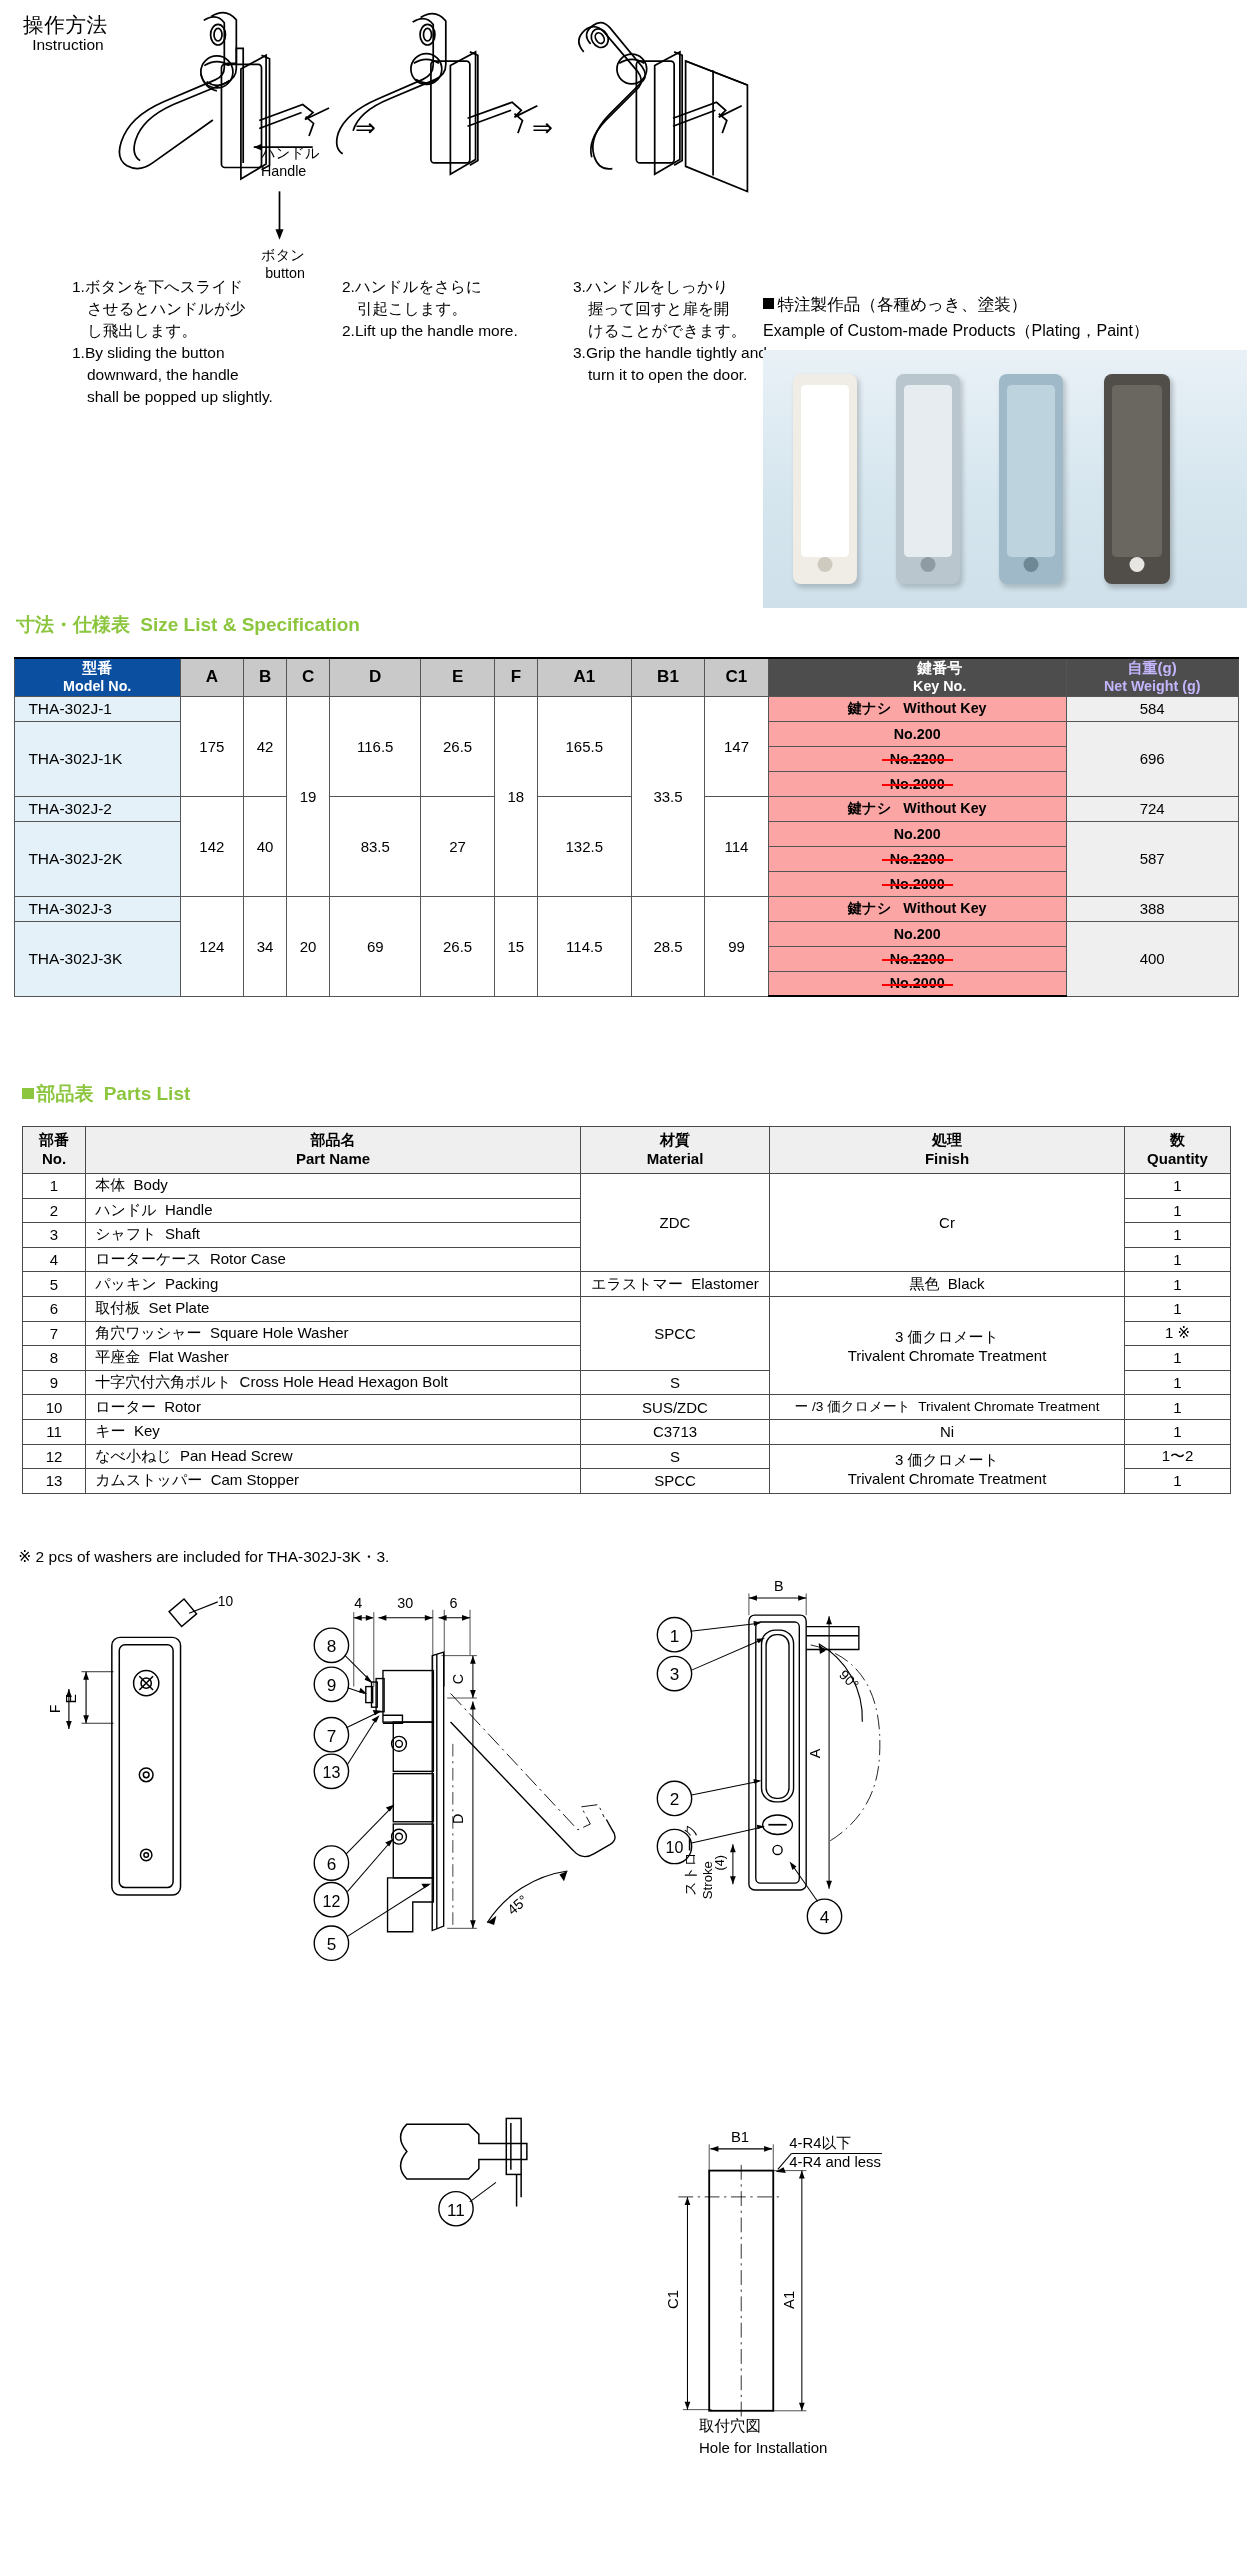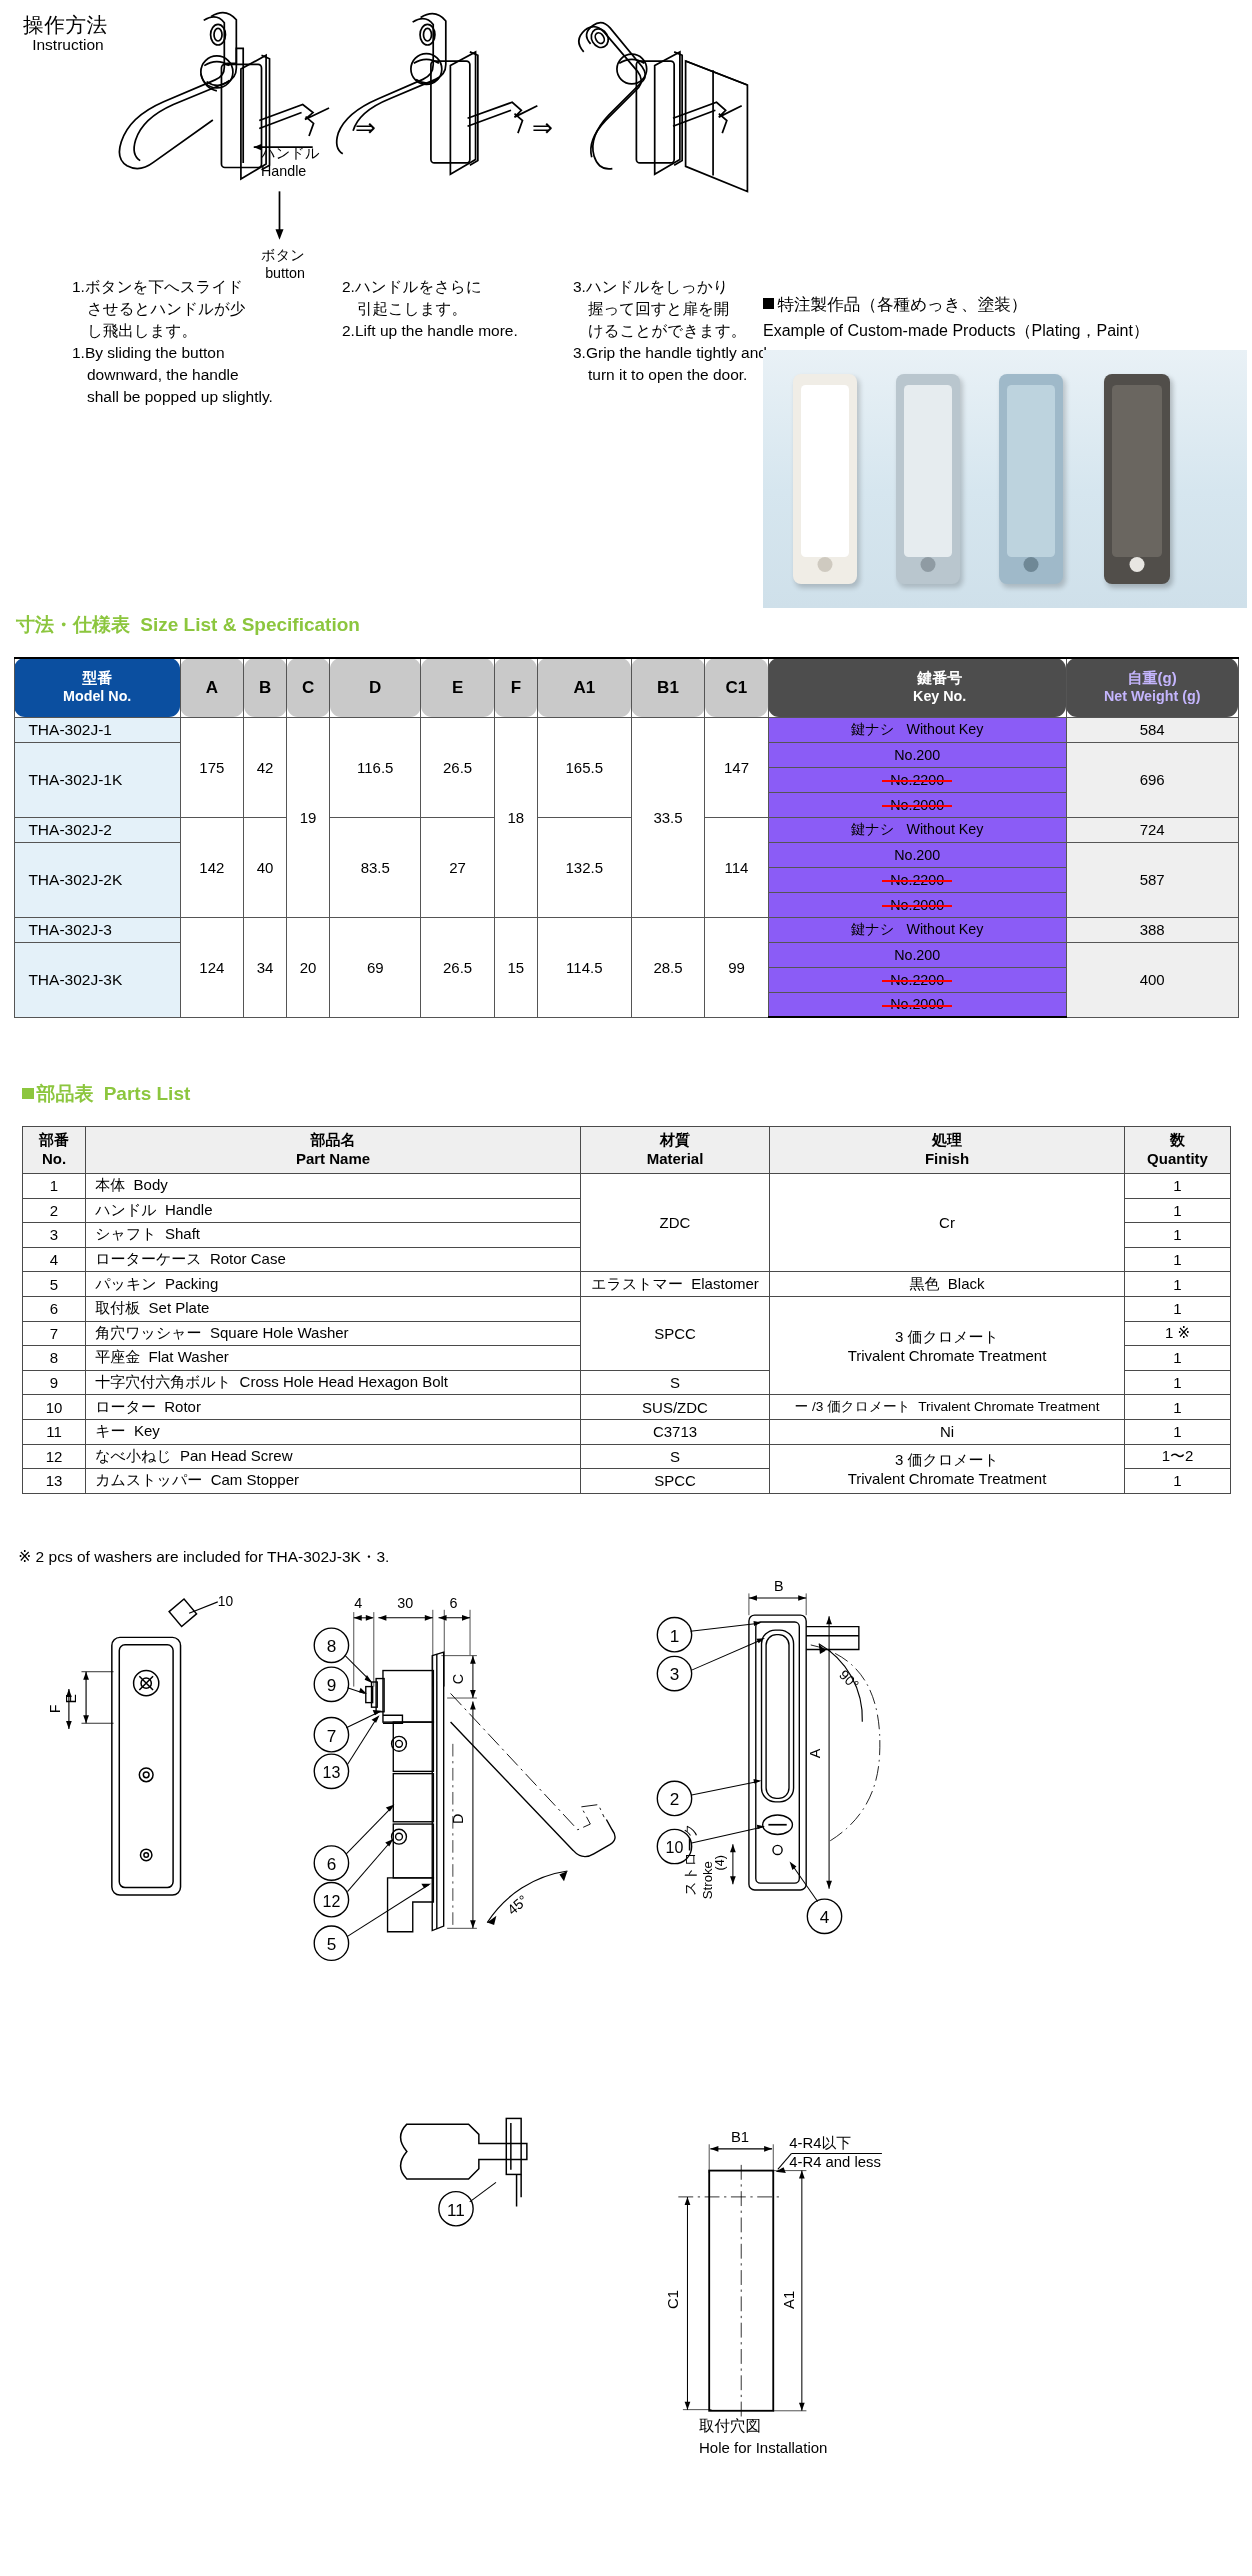--- a/index.html
+++ b/index.html
@@ -46,29 +46,29 @@
   .sec-title { position: absolute; font-size: 19px; font-weight: bold; color: #8CC63E; white-space: nowrap; }
   .sec-title .sq { display:inline-block; width:11.5px; height:11.5px; background:#8CC63E; margin-right:2.9px; vertical-align: 0.6px;}
   .sec-title .gap { display:inline-block; width: 10.3px; }
 
   
   table { border-collapse: collapse; position: absolute; }
   .spec-table { left: 13.7px; top: 657px; width: 1225px; }
   .spec-table th, .spec-table td {
     border: 0.6px solid #555; font-size: 15px; text-align: center; vertical-align: middle; padding: 0;
   }
-  .spec-table thead th { height: 59px; border-radius: 11px; }
+  .spec-table thead th { height: 38px; }
   .spec-table .th-model { background: #0B4FA0; color:#fff; font-weight:bold; width: 166px; line-height:1.25; }
   .spec-table .th-dim   { background: #C9C9C9; color:#000; font-weight:bold; font-size: 17px; }
   .spec-table .th-key   { background: #4D4D4D; color:#fff; font-weight:bold; line-height:1.25; width: 298px; padding-left: 45px; }
   .spec-table .th-wt    { background: #4D4D4D; color:#c4b5fd; font-weight:bold; line-height:1.25; width: 172px; }
   .spec-table .th-model .jp, .spec-table .th-key .jp, .spec-table .th-wt .jp { font-size: 15px; display:block; }
   .spec-table .th-model .en, .spec-table .th-key .en, .spec-table .th-wt .en { font-size: 14.3px; display:block; }
   .spec-table .model-cell { background: #E4F1F9; text-align: left; padding-left: 13.7px; font-size: 15.5px; }
-  .spec-table .keycell { background: #8b5cf6; height: 25px; font-size: 14.3px; }
+  .spec-table .keycell { background: #fca5a5; height: 25px; font-size: 14.3px; font-weight: bold; }
   .spec-table .wtcell  { background: #EFEFEF; font-size: 15px; }
   .spec-table .dimcell { background: #FFFFFF; font-size: 15px; }
   .strike { position: relative; display: inline-block; }
   .strike::after {
     content:""; position:absolute; left:-8px; right:-8px; top:52%; height:2.3px; background:#FF0000;
   }
   .spec-table .outer-top { border-top: 2.3px solid #000; }
   .spec-table .outer-bottom { border-bottom: 2.3px solid #000; }
 
   .parts-table { left: 22px; top: 1126px; width: 1209px; }

